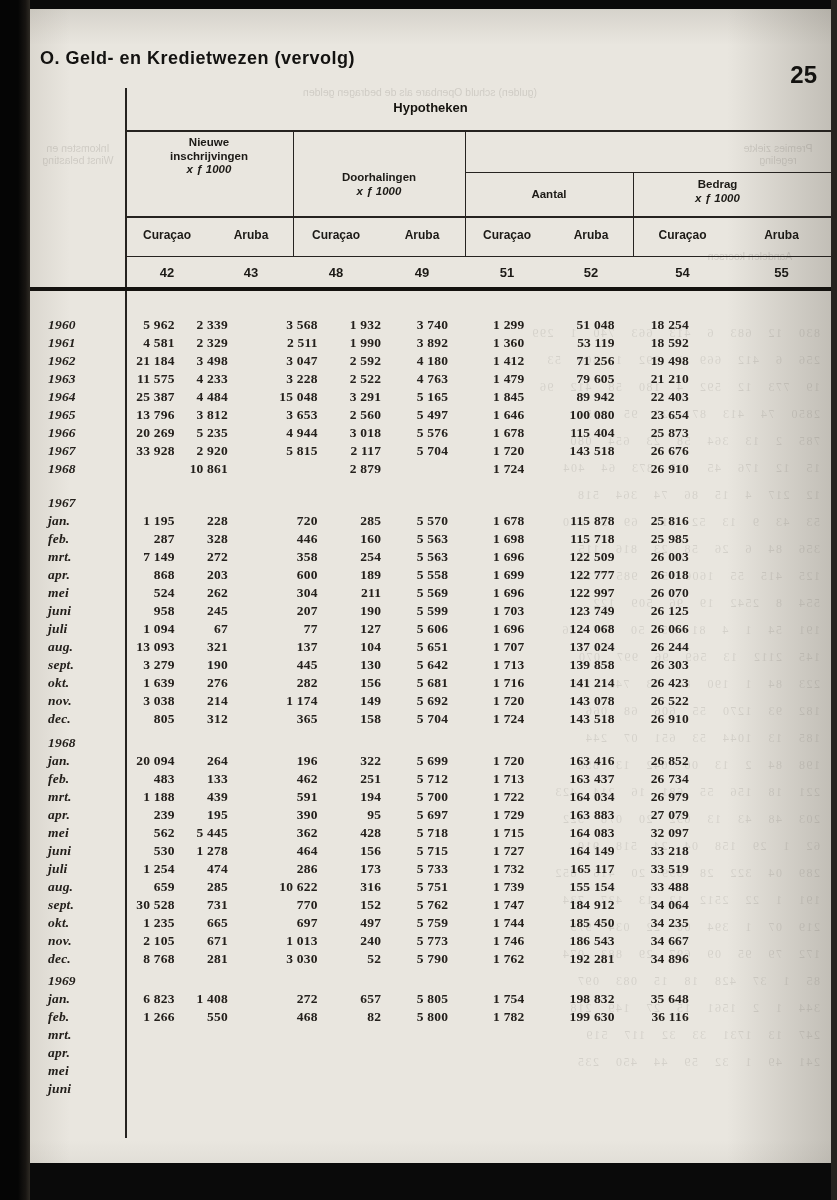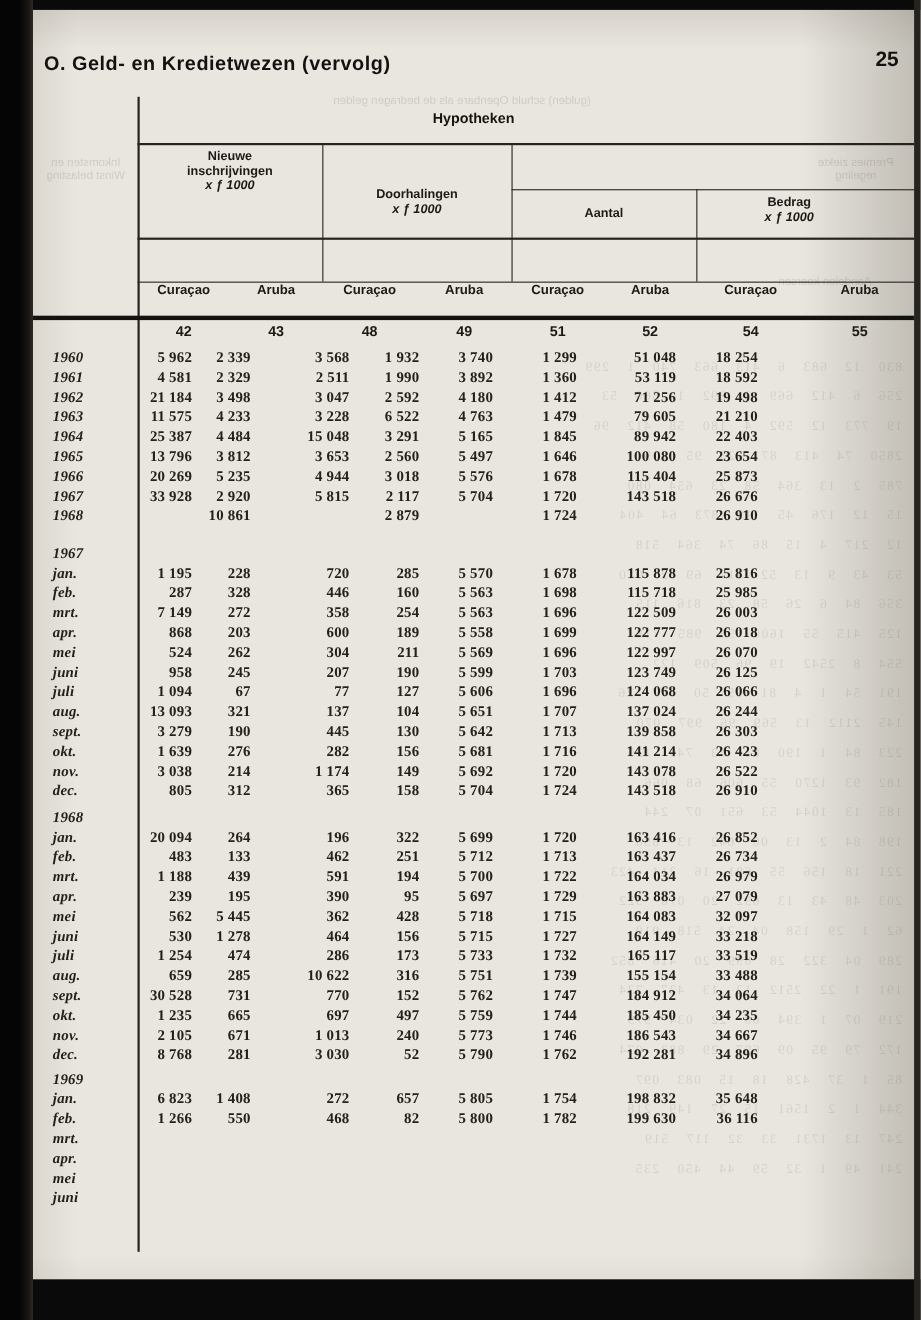--- a/index.html
+++ b/index.html
@@ -16,22 +16,22 @@
   
   .edge-left   { position:absolute; left:0; top:0; width:30px; height:100%;
                  background:linear-gradient(to right,#050505 60%,#181512 85%,#2e2a24 100%); }
   .edge-top    { position:absolute; left:0; top:0; width:100%; height:9px; background:#0a0a0a; }
   .edge-bottom { position:absolute; left:0; bottom:0; width:100%; height:37px; background:#0a0a0a; }
   .edge-right  { position:absolute; right:0; top:0; width:6px; height:100%; background:#26231f; }
 
   
   .header-title { position:absolute; left:40px; top:48px; font-family:"Liberation Sans",sans-serif;
                   font-weight:bold; font-size:18px; letter-spacing:0.5px; color:#131210; }
-  .header-page  { position:absolute; right:20px; top:44px; font-family:"Liberation Sans",sans-serif;
-                  font-weight:bold; font-size:19px; color:#131210; }
+  .header-page  { position:absolute; right:20px; top:61px; font-family:"Liberation Sans",sans-serif;
+                  font-weight:bold; font-size:24px; color:#131210; }
 
   
   .rule { position:absolute; background:#262320; }
   .l-h1 { left:125px; top:130px; width:706px; height:1.5px; }
   .l-h2 { left:465px; top:172px; width:366px; height:1.3px; }
   .l-h3 { left:125px; top:216px; width:706px; height:1.5px; }
   .l-h4 { left:125px; top:256px; width:706px; height:1.3px; }
   .l-thick { left:30px; top:287px; width:801px; height:4px; background:#14120f; }
   .l-v0 { left:125px; top:88px;  width:1.6px; height:1050px; }
   .l-v1 { left:293px; top:130px; width:1.3px; height:126px; }
@@ -49,21 +49,21 @@
   .glabel { margin:0 auto; }
   .g1 .glabel { max-width:100px; }
   .g3 .glabel { max-width:165px; }
   .gunit { font-weight:bold; font-style:italic; }
   .subcell { position:absolute; text-align:center; font-family:"Liberation Sans",sans-serif;
              font-weight:bold; font-size:11.5px; line-height:13.5px; color:#1c1a16; }
   .sub-aantal { left:465px; top:188px; width:168px; }
   .sub-bedrag { left:633px; top:178px; width:169px; }
 
   .hrow { position:absolute; left:125px; width:710px; display:flex;
-          font-family:"Liberation Sans",sans-serif; font-weight:bold; color:#1c1a16;margin-top:28px; }
+          font-family:"Liberation Sans",sans-serif; font-weight:bold; color:#1c1a16; }
   .region-row  { top:228px; font-size:12px; }
   .numbers-row { top:265px; font-size:13px; }
   .hcell { text-align:center; box-sizing:border-box; }
 
   
   .c0{width:84px}.c1{width:84px}.c2{width:86px}.c3{width:86px}
   .c4{width:84px}.c5{width:84px}.c6{width:99px}.c7{width:99px}
 
   
   .tbody { position:absolute; left:30px; top:316px; width:683px;
@@ -224,21 +224,21 @@
           <div class="tcell c4">4 180</div>
           <div class="tcell c5">1 412</div>
           <div class="tcell c6">71 256</div>
           <div class="tcell c7">19 498</div>
         </div>
         <div class="trow">
           <div class="rlabel">1963</div>
           <div class="tcell c0">11 575</div>
           <div class="tcell c1">4 233</div>
           <div class="tcell c2">3 228</div>
-          <div class="tcell c3">6 522</div>
+          <div class="tcell c3">2 522</div>
           <div class="tcell c4">4 763</div>
           <div class="tcell c5">1 479</div>
           <div class="tcell c6">79 605</div>
           <div class="tcell c7">21 210</div>
         </div>
         <div class="trow">
           <div class="rlabel">1964</div>
           <div class="tcell c0">25 387</div>
           <div class="tcell c1">4 484</div>
           <div class="tcell c2">15 048</div>

